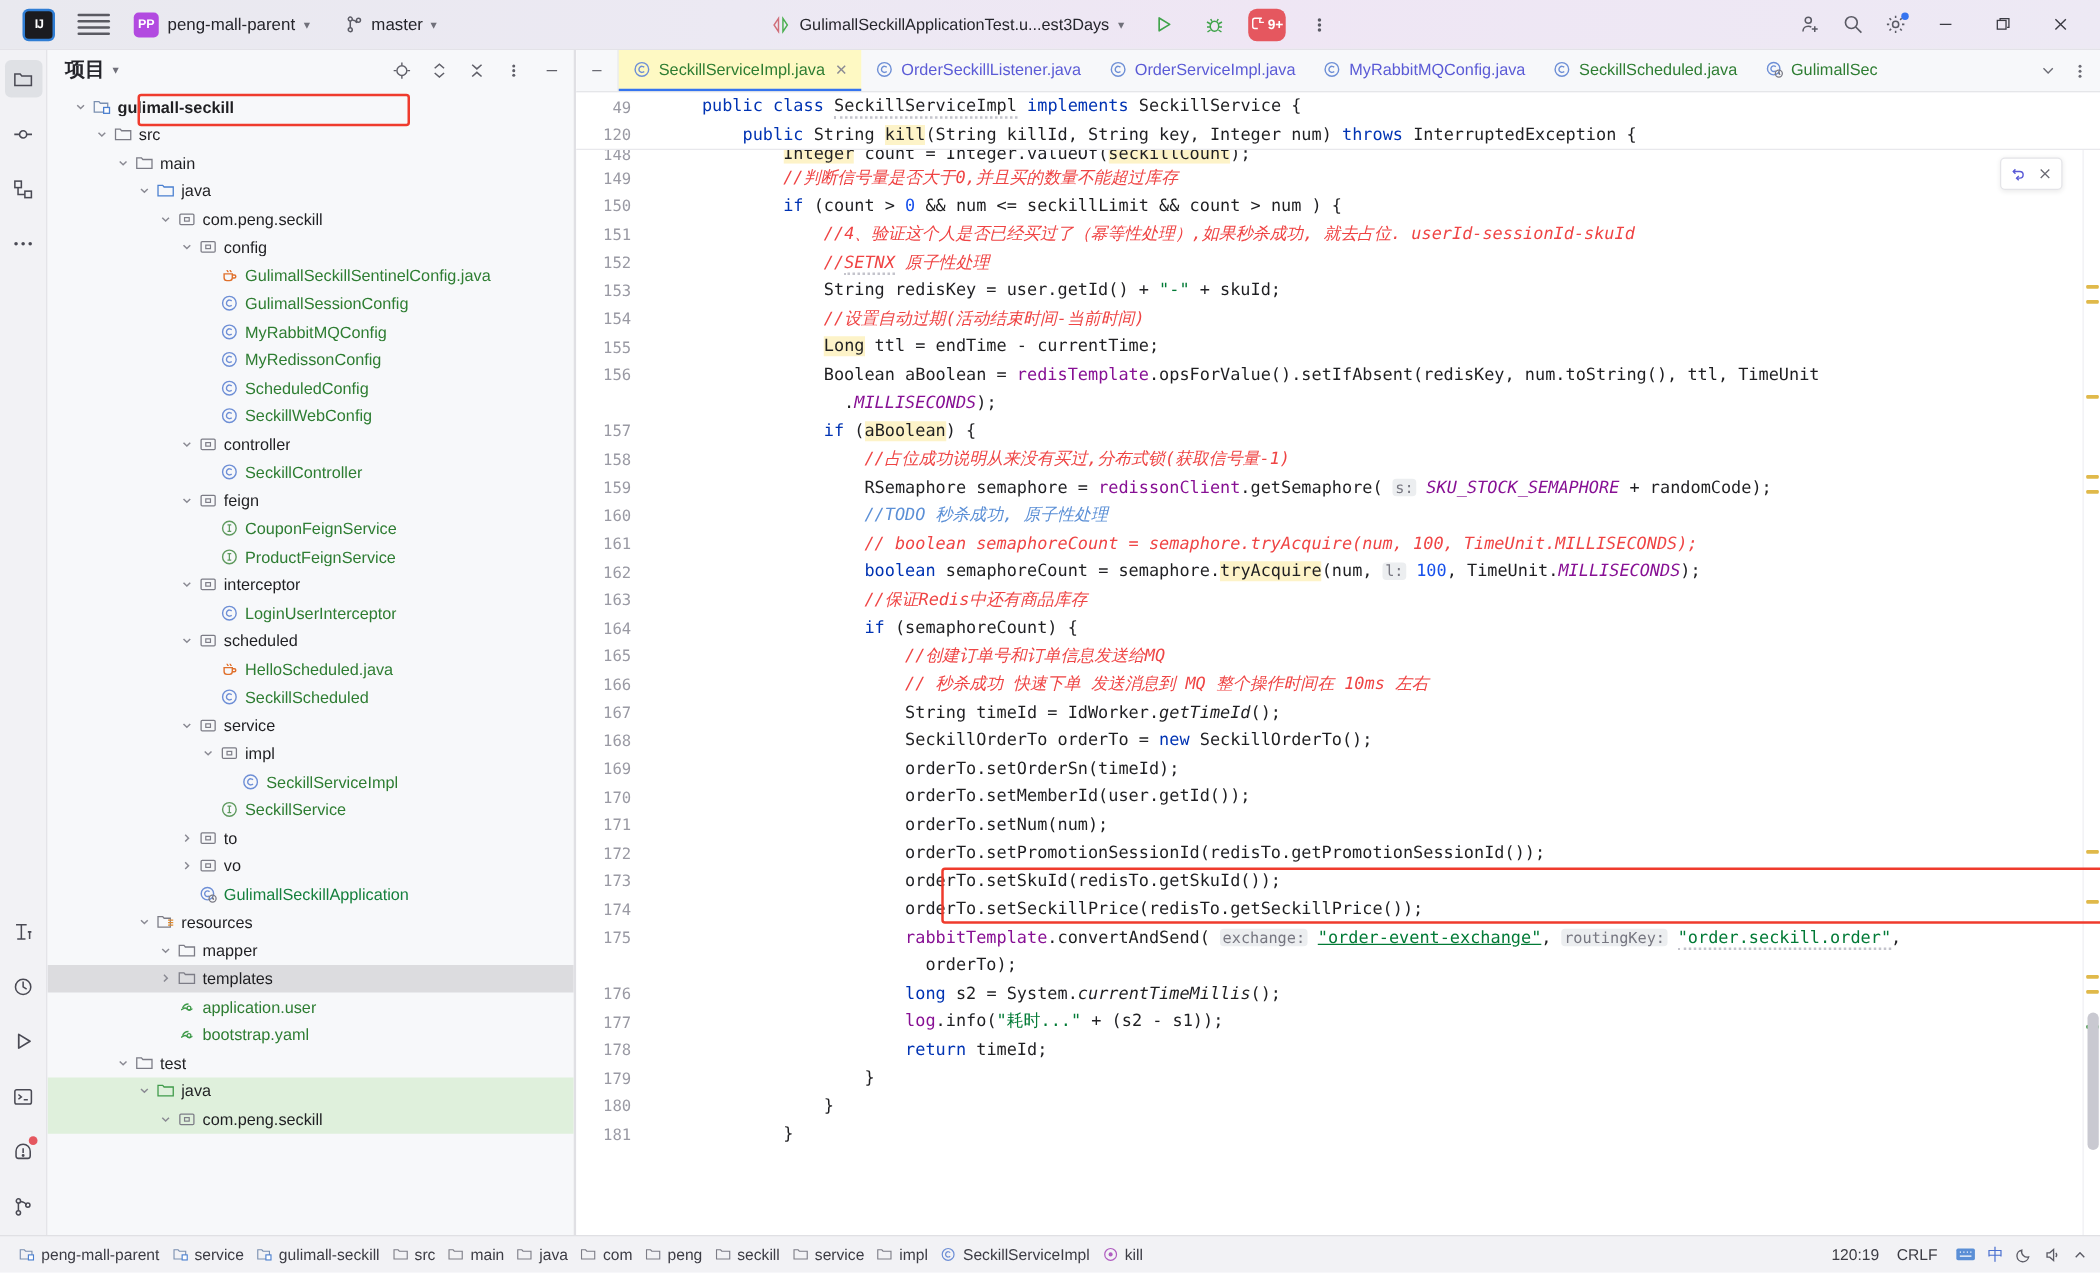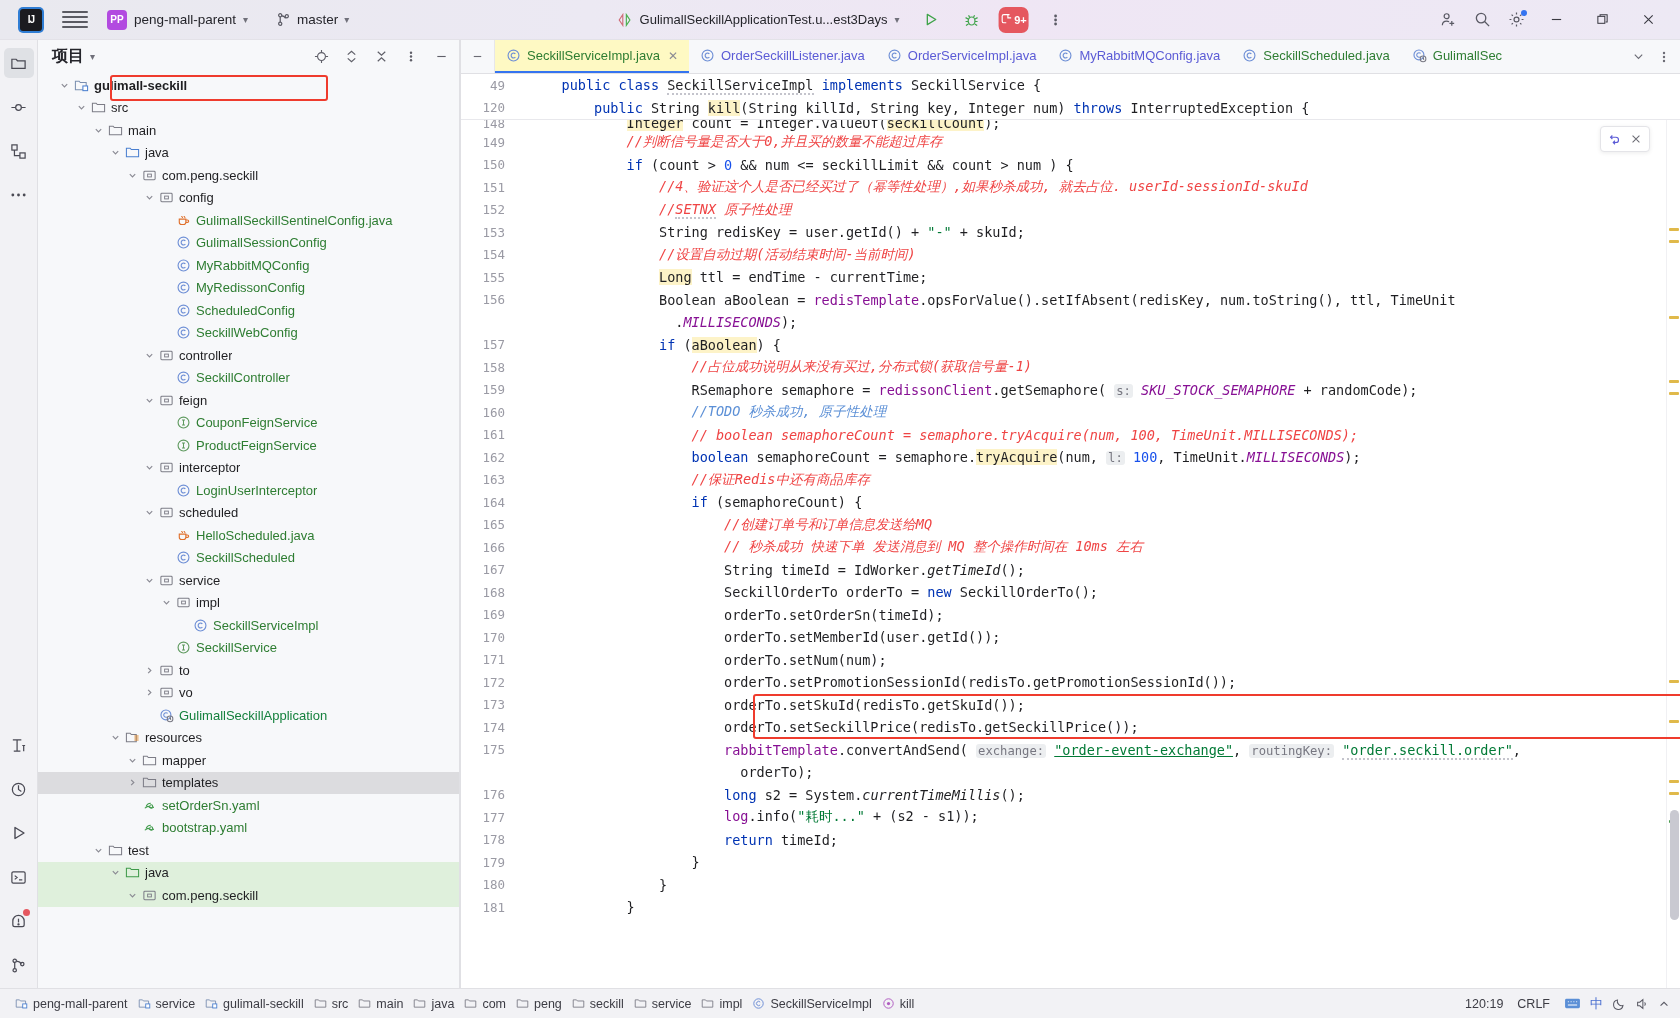--- a/index.html
+++ b/index.html
@@ -764,21 +764,21 @@
           </div>
           <div class="node" style="padding-left: 86px;">
             <span class="arrow"></span>
             <span class="ic">
               <svg width="15" height="15" viewBox="0 0 16 16">
                 <path d="M3 10.5c1.6 0 2-1.6 3.4-1.6 1.6 0 2 2 3.6 2 1.3 0 1.8-1.2 2.8-1.2" fill="none" stroke="#3f9a4a" stroke-width="1.2"></path>
                 <path d="M4.4 9.2c.6-2.2 2.6-3.6 5-3.6" fill="none" stroke="#3f9a4a" stroke-width="1.2"></path>
                 <circle cx="9.8" cy="8.9" r="1.6" fill="none" stroke="#3f9a4a" stroke-width="1.1"></circle>
               </svg>
             </span>
-            <span class="lbl green">setOrderSn.yaml</span>
+            <span class="lbl green">application.user</span>
           </div>
           <div class="node" style="padding-left: 86px;">
             <span class="arrow"></span>
             <span class="ic">
               <svg width="15" height="15" viewBox="0 0 16 16">
                 <path d="M3 10.5c1.6 0 2-1.6 3.4-1.6 1.6 0 2 2 3.6 2 1.3 0 1.8-1.2 2.8-1.2" fill="none" stroke="#3f9a4a" stroke-width="1.2"></path>
                 <path d="M4.4 9.2c.6-2.2 2.6-3.6 5-3.6" fill="none" stroke="#3f9a4a" stroke-width="1.2"></path>
                 <circle cx="9.8" cy="8.9" r="1.6" fill="none" stroke="#3f9a4a" stroke-width="1.1"></circle>
               </svg>
             </span>

